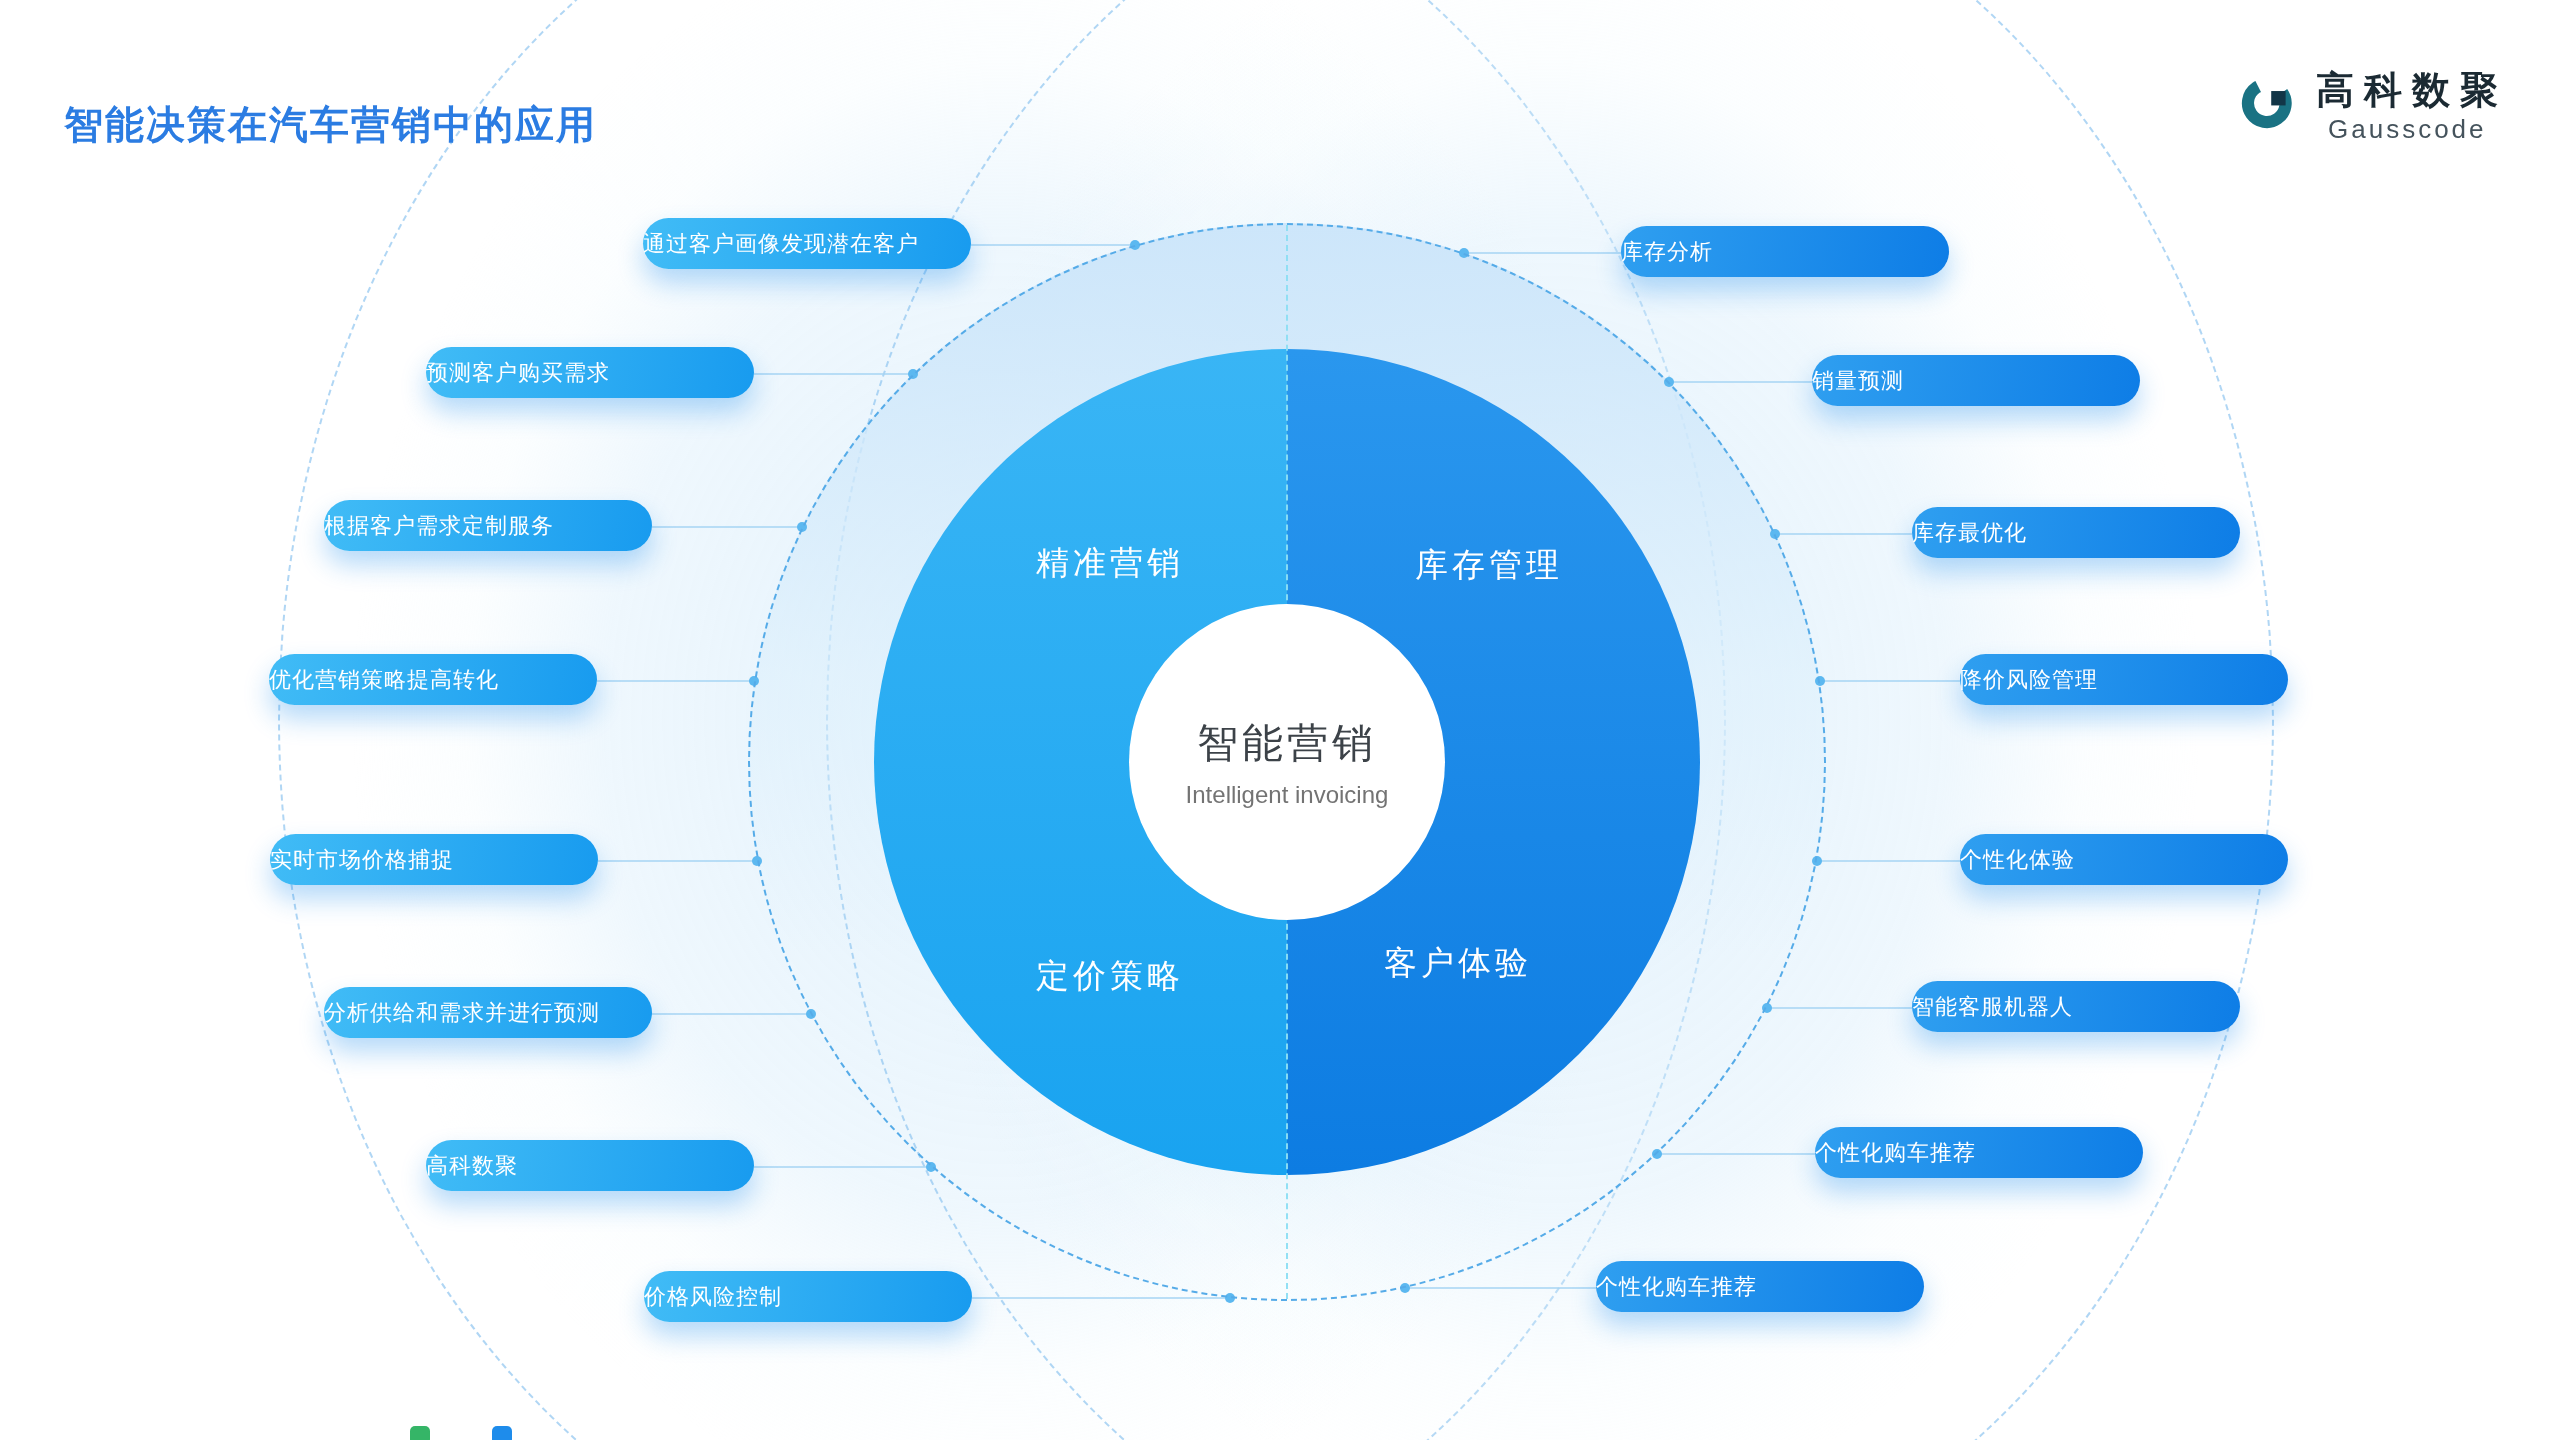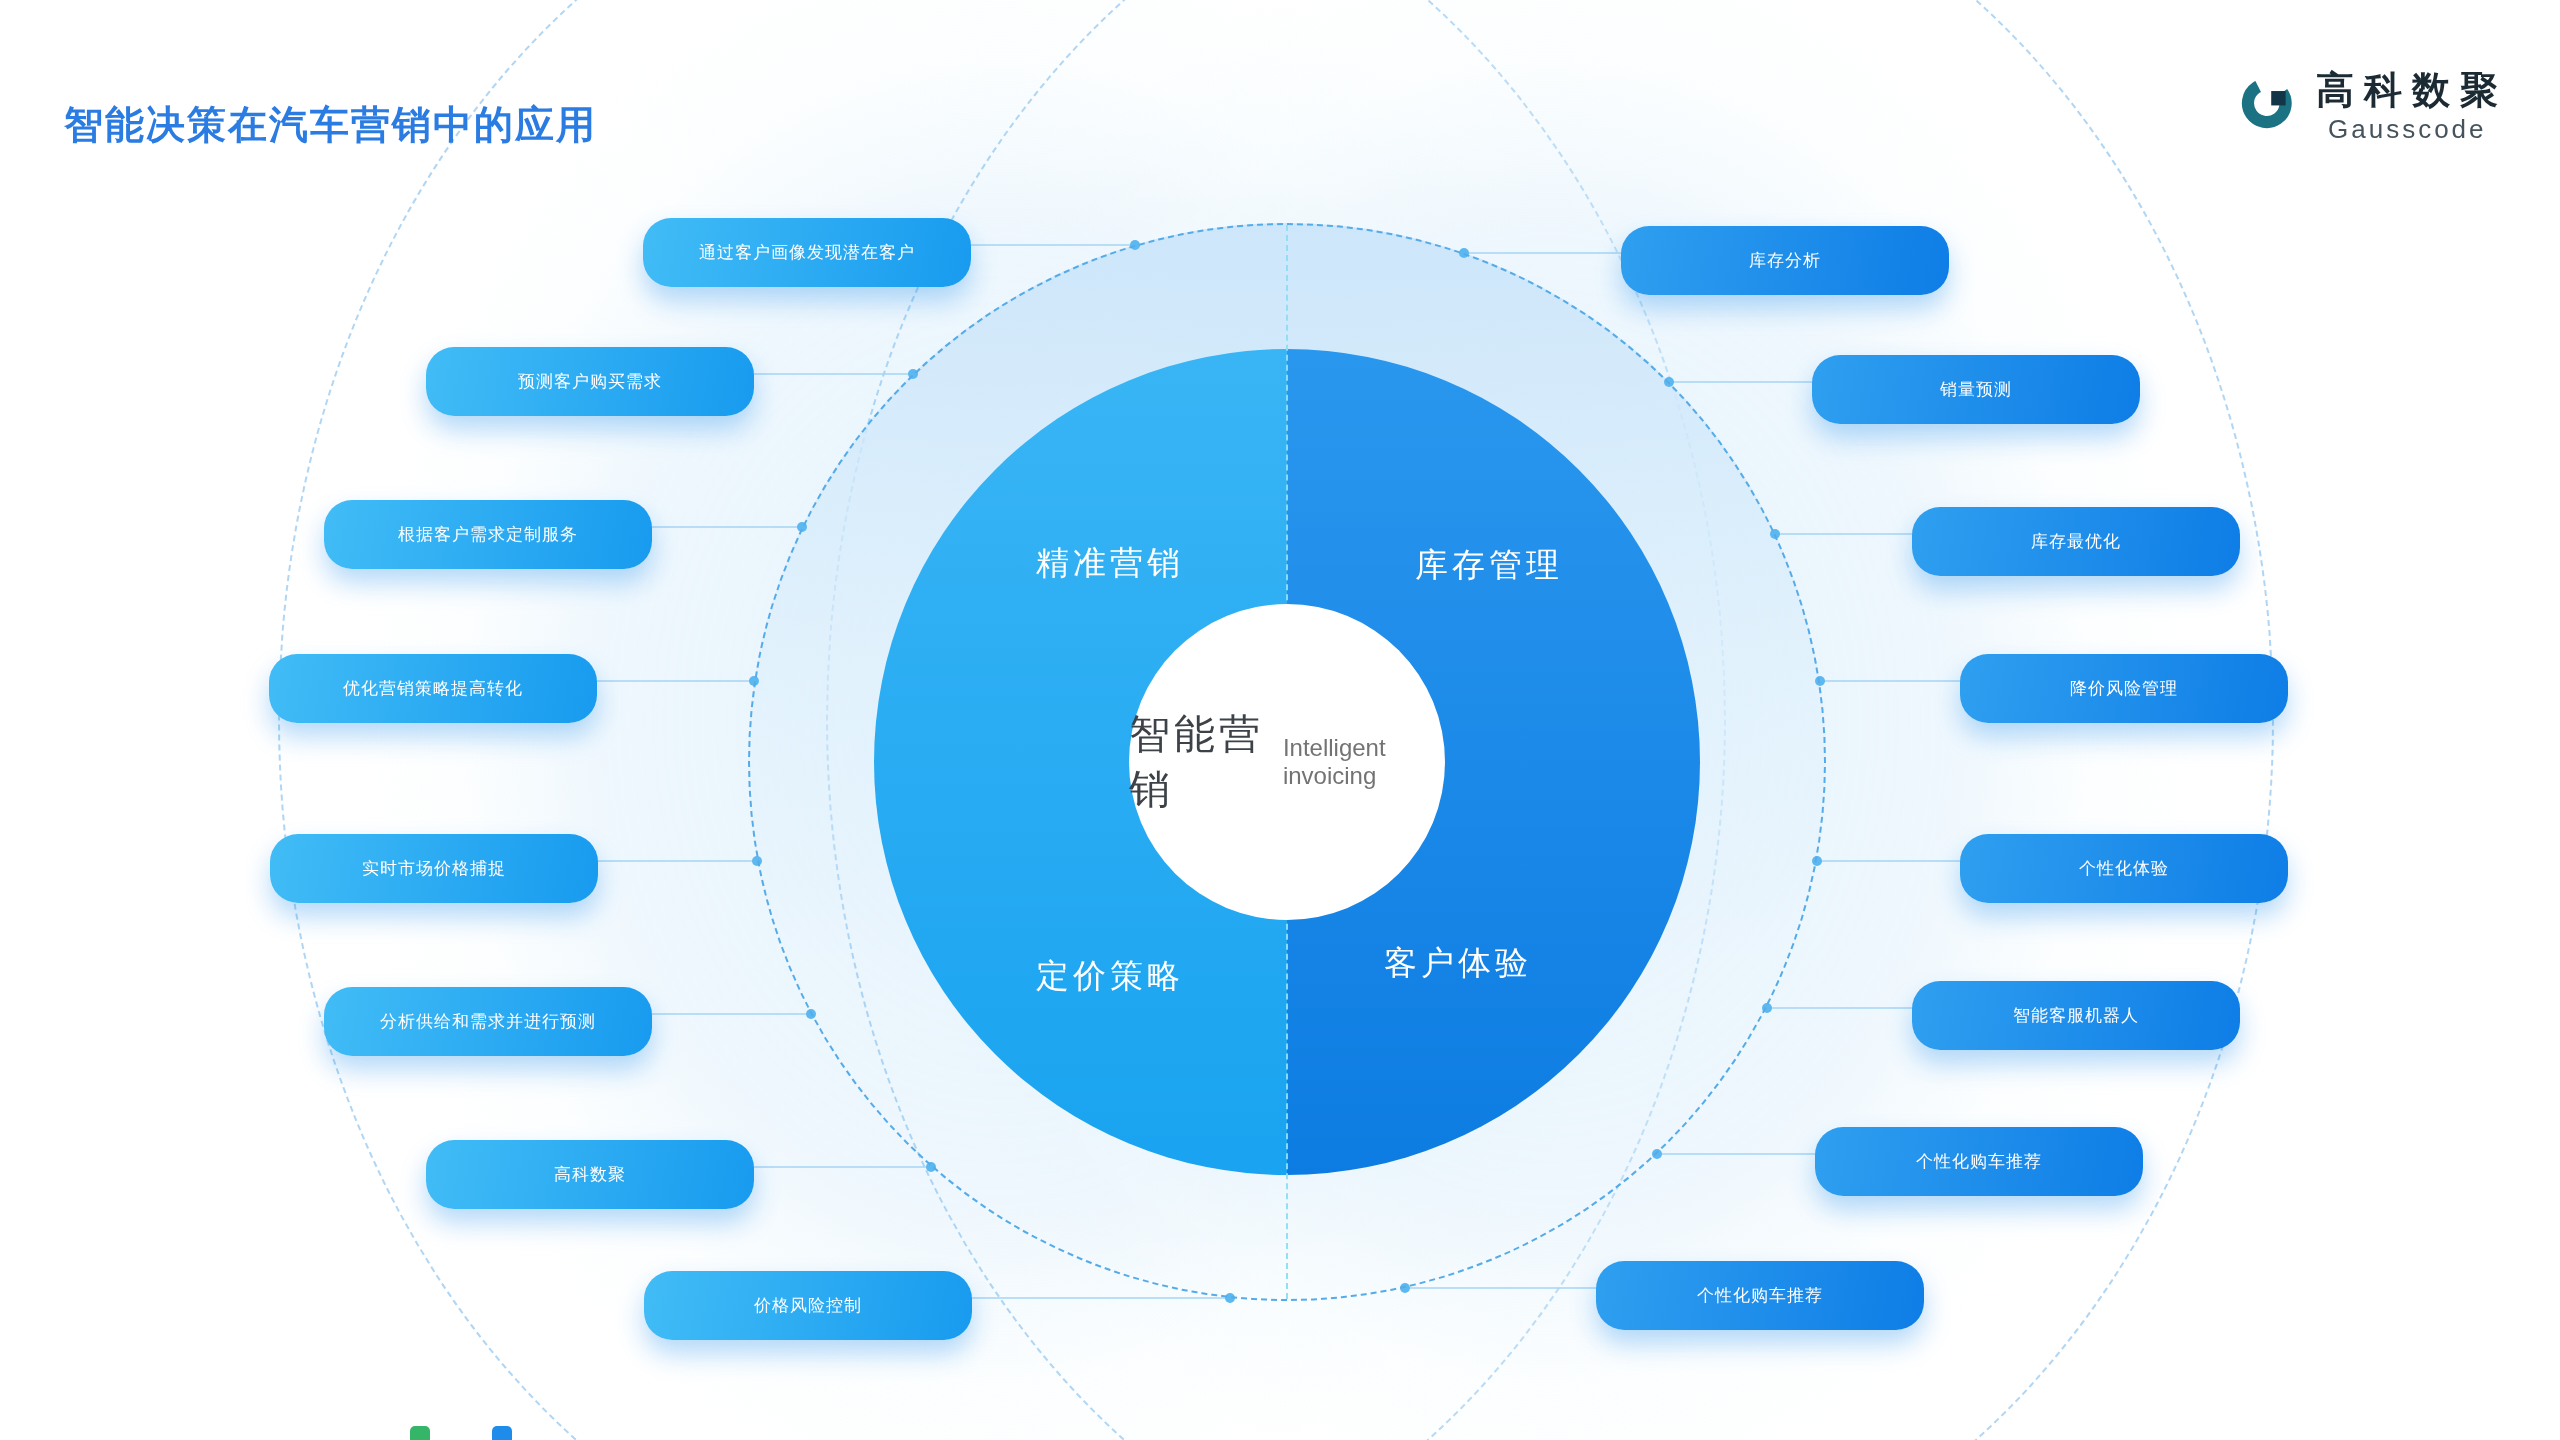--- a/index.html
+++ b/index.html
@@ -56,29 +56,29 @@
     border-left:2px dashed rgba(140,222,243,.95);
   }
 
   .qlabel{
     position:absolute;transform:translate(-50%,-50%);z-index:6;
     color:#ffffff;font-size:33px;letter-spacing:4px;white-space:nowrap;
   }
 
   .center-circle{
     position:absolute;left:1129px;top:604px;width:316px;height:316px;border-radius:50%;
-    background:#ffffff;z-index:7;display:flex;flex-direction:row;align-items:center;justify-content:center;gap:10px;
+    background:#ffffff;z-index:7;display:flex;flex-direction:column;align-items:center;justify-content:center;gap:10px;
   }
   .center-title{font-size:41px;color:#3c4248;letter-spacing:4px;}
   .center-sub{font-size:24px;color:#737373;}
 
   .pill{
-    position:absolute;width:328px;height:69px;border-radius:28px;z-index:8;
-    display:flex;align-items:center;justify-content:center;box-sizing:border-box;
-    color:#fff;font-size:17px;letter-spacing:1px;white-space:nowrap;
+    position:absolute;width:328px;height:51px;border-radius:28px;z-index:8;
+    display:flex;align-items:center;box-sizing:border-box;
+    color:#fff;font-size:22px;letter-spacing:1px;white-space:nowrap;
     background:linear-gradient(100deg,#41bcf6 0%,#189bef 100%);
     box-shadow:0 14px 26px rgba(28,140,235,.32);
   }
   .pill.right{background:linear-gradient(100deg,#2f9ff0 0%,#0e7de6 100%);}
 
   .mini-dot{position:absolute;width:20px;height:18px;border-radius:5px;z-index:9;}
   .mini-dot.green{left:410px;top:1426px;background:#35b567;}
   .mini-dot.blue{left:492px;top:1426px;background:#1e8ceb;}
 </style>
 </head>

